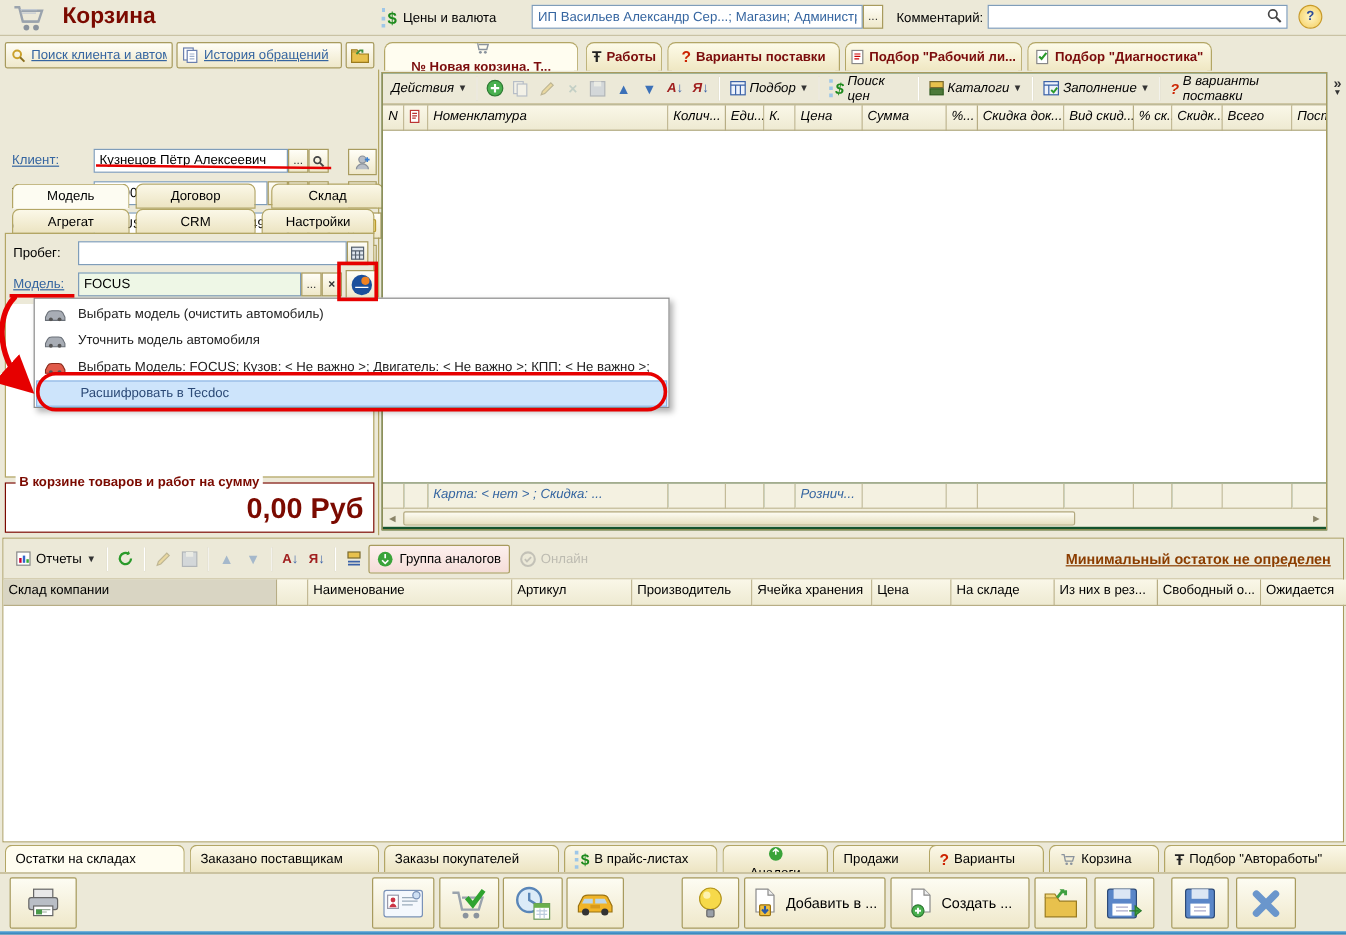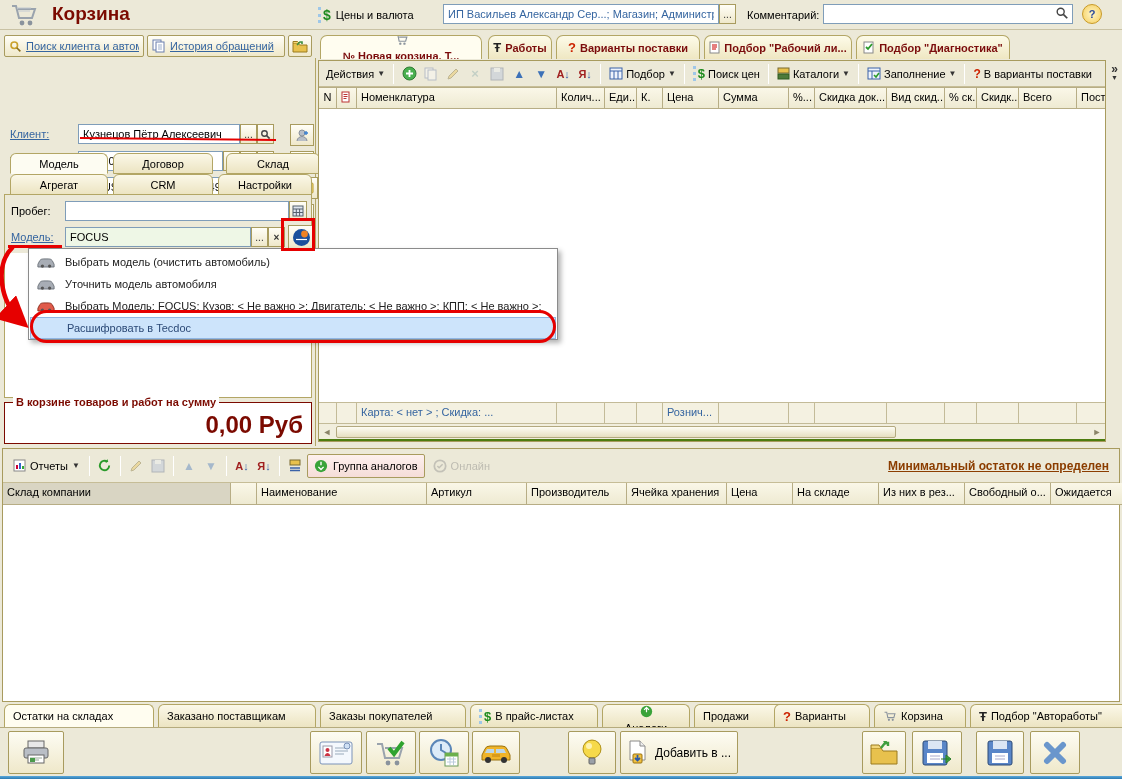--- a/index.html
+++ b/index.html
@@ -261,21 +261,21 @@
         </svg>
       </span>
   </div>
 </div>
 
 <div class="abs" style="left:4px;top:402px;width:308px;height:42px;border:1px solid #7b0a00;background:#fff;">
   <span class="abs" style="left:8px;top:-7px;background:#fff;padding:0 3px;font-weight:bold;color:#7b0a00;font-size:11px;">В корзине товаров и работ на сумму</span>
   <div style="position:absolute;right:8px;top:8px;font-size:24px;font-weight:bold;color:#7b0a00;">0,00 Руб</div>
 </div>
 
-<div class="abs" style="left:318px;top:60px;width:788px;height:382px;border:1px solid #a89b5e;background:#4d7c0f;overflow:hidden;">
+<div class="abs" style="left:318px;top:60px;width:788px;height:382px;border:1px solid #a89b5e;background:#14532d;overflow:hidden;font-style:italic;">
 
   <div class="flex" style="height:26px;background:#ece9d8;border-bottom:1px solid #c6bd97;padding:0 4px;gap:2px;">
     <div class="flex" style="gap:3px;padding:0 3px;">
         <span>Действия</span>
         <span class="ddarrow">▼</span>
       </div>
     <div class="toolsep"></div>
     <div class="ticon">
         <svg width="15" height="15" viewBox="0 0 15 15">
           <circle cx="7.5" cy="7.5" r="6.5" fill="#49b04f" stroke="#2e7a33"></circle>
@@ -614,20 +614,31 @@
     <span>
         <svg width="22" height="26" viewBox="0 0 22 26">
           <path d="M3 1h10l5 5v14H3z" fill="#fff" stroke="#8a8a8a"></path>
           <path d="M13 1v5h5" fill="#eee" stroke="#8a8a8a"></path>
           <rect x="6" y="14" width="9" height="9" rx="1" fill="#f0c040" stroke="#9a7210"></rect>
           <path d="M10.5 15v5M8 18l2.5 2.5L13 18" fill="none" stroke="#2a5aa8" stroke-width="1.8"></path>
         </svg>
       </span>
     <span>Добавить в ...</span>
   </div>
+  <div class="abs bigbtn" style="left:742px;top:3px;width:116px;height:43px;">
+    <span>
+        <svg width="22" height="26" viewBox="0 0 22 26">
+          <path d="M3 1h10l5 5v14H3z" fill="#fff" stroke="#8a8a8a"></path>
+          <path d="M13 1v5h5" fill="#eee" stroke="#8a8a8a"></path>
+          <circle cx="8" cy="19" r="5" fill="#49b04f" stroke="#2e7a33"></circle>
+          <path d="M8 16.5v5M5.5 19h5" stroke="#fff" stroke-width="1.6"></path>
+        </svg>
+      </span>
+    <span>Создать ...</span>
+  </div>
   <div class="abs bigbtn" style="left:862px;top:3px;width:44px;height:43px;">
     <span>
         <svg width="30" height="26" viewBox="0 0 30 26">
           <path d="M2 8h10l2 3h14v13H2z" fill="#e8c14d" stroke="#9a7b1e"></path>
           <path d="M2 8V5h8l2 3" fill="#f2d679" stroke="#9a7b1e"></path>
           <path d="M12 8l4-5 3 0 0 3" fill="none" stroke="#3f9f3f" stroke-width="2.4"></path>
           <path d="M14 1l4 0-1 4z" fill="#3f9f3f"></path>
         </svg>
       </span>
   </div>

